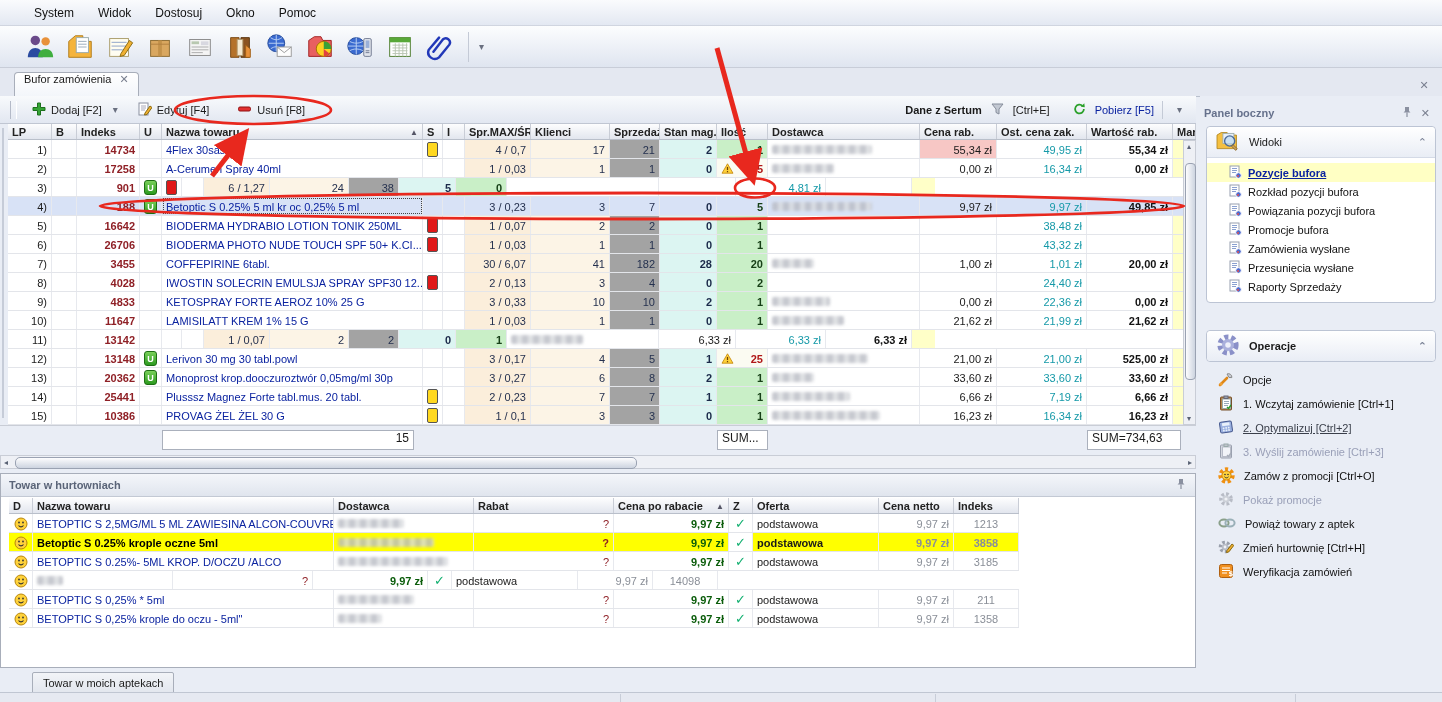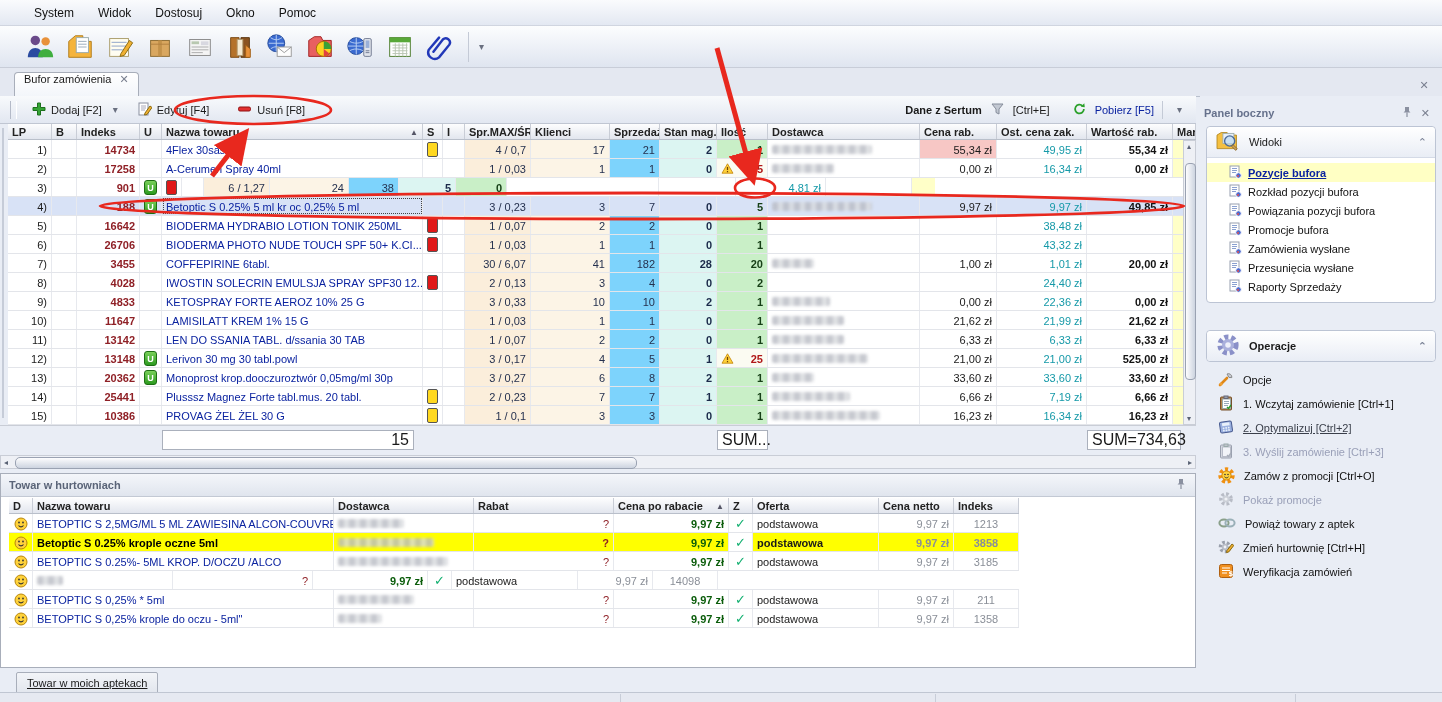--- a/index.html
+++ b/index.html
@@ -38,41 +38,41 @@
       display:flex;align-items:center;}
   .al{justify-content:flex-start;} .ar{justify-content:flex-end;} .ac{justify-content:center;}
   
   .c0{width:44px;} .c1{width:25px;} .c2{width:63px;} .c3{width:22px;} .c4{width:261px;}
   .c5{width:20px;} .c6{width:22px;} .c7{width:66px;} .c8{width:79px;} .c9{width:50px;}
   .c10{width:57px;} .c11{width:51px;} .c12{width:152px;} .c13{width:77px;} .c14{width:90px;}
   .c15{width:86px;} .c16{width:23px;}
   
   .trow:not(.thead) .c7{background:#fbeedb;}
   .trow:not(.thead) .c8{background:#fcf4e6;}
-  .trow:not(.thead) .c9{background:#7dd3fc;}
+  .trow:not(.thead) .c9{background:#a3a3a3;}
   .trow:not(.thead) .c10{background:#dcf5f2;font-weight:bold;color:#1b2a4a;}
   .trow:not(.thead) .c11{background:#c9efc7;font-weight:bold;color:#174017;}
   .trow:not(.thead) .c16{background:#ffffc8;border-right:none;}
   .trow:not(.thead) .c2{color:#8f2026;font-weight:bold;}
   .trow:not(.thead) .c4{color:#0b23a0;}
   .trow:not(.thead) .c7,.trow:not(.thead) .c8,.trow:not(.thead) .c9{color:#25314f;}
   .trow:not(.thead) .c14{color:#1599a8;}
   .trow:not(.thead) .c15{font-weight:bold;color:#131313;}
   .trow.sel .tc{background:#d8e2f6 !important;}
   .trow.sel .c4{outline:1px dotted #444;outline-offset:-2px;}
   .cell-pink{background:#f7c7c5 !important;}
   .cell-warn{background:#fbfbf2 !important;color:#b01818 !important;justify-content:space-between !important;}
   .ubadge{width:13px;height:13px;border-radius:3px;background:linear-gradient(#7ad05a,#2c9a1f);
           border:1px solid #1c6e12;color:#fff;font-size:9px;font-weight:bold;display:flex;align-items:center;justify-content:center;}
   .sq{width:11px;height:13px;border-radius:2px;border:1px solid #555;}
   .sq.yellow{background:#ffd820;} .sq.red{background:#e01818;}
   
   #tfoot{left:0;top:425px;width:1196px;height:30px;background:#e9edf5;border-top:1px solid #c9cdd6;}
   .fbox{position:absolute;top:4px;height:20px;background:#fff;border:1px solid #aab0bc;
-        box-sizing:border-box;display:flex;align-items:flex-start;padding:0 4px;font-size:16px;}
+        box-sizing:border-box;display:flex;align-items:flex-start;padding:0 4px;font-size:12px;}
   
   #hscroll{left:0;top:455px;width:1196px;height:14px;background:#eef0f5;border:1px solid #c9cdd6;box-sizing:border-box;}
   #hthumb{position:absolute;left:14px;top:1px;width:620px;height:10px;background:linear-gradient(#fdfdfe,#cdd4e0);
           border:1px solid #9aa2b2;border-radius:5px;}
   .scr-arr{position:absolute;color:#5a6274;font-size:8px;top:2px;}
   #vscroll{left:1183px;top:140px;width:13px;height:285px;background:#eef0f5;border:1px solid #c9cdd6;box-sizing:border-box;z-index:5;}
   #vthumb{position:absolute;left:1px;top:22px;width:9px;height:215px;background:linear-gradient(90deg,#fdfdfe,#cdd4e0);
           border:1px solid #9aa2b2;border-radius:4px;}
   
   #wpanel{left:0;top:473px;width:1196px;height:195px;background:#fff;border:1px solid #a8aeba;box-sizing:border-box;}
@@ -84,22 +84,22 @@
   .wrow .wc1{color:#0b23a0;}
   .wrow .wc3{color:#8f2026;}
   .wrow .wc4{color:#0a5c0a;font-weight:bold;}
   .wrow .wc7,.wrow .wc8{color:#8a8f98;}
   .wrow.hl .tc{background:#ffff00 !important;font-weight:bold;}
   .wrow.hl .wc1{color:#000;}
   .wrow.hl .wc5{background:#fff !important;}
   .checkmark{color:#12b070;font-weight:bold;font-size:13px;font-family:"DejaVu Sans",sans-serif;}
   .blurbar{height:9px;border-radius:2px;background:repeating-linear-gradient(90deg,#b9bcc4 0 6px,#d8dade 6px 11px);
            filter:blur(1.6px);opacity:.8;}
-  #btab{left:16px;top:672px;height:20px;background:linear-gradient(#f2f4f8,#e2e6ee);border:1px solid #a8aeba;
-        border-radius:2px 2px 0 0;display:flex;align-items:center;padding:0 10px;text-decoration:underline;}
+  #btab{left:32px;top:672px;height:20px;background:linear-gradient(#f2f4f8,#e2e6ee);border:1px solid #a8aeba;
+        border-radius:2px 2px 0 0;display:flex;align-items:center;padding:0 10px;}
   #statusbar{left:0;top:692px;width:1442px;height:10px;background:#e6e9f1;border-top:1px solid #c0c6d2;}
   .st-sep{position:absolute;top:1px;width:1px;height:9px;background:#c8cdd8;}
   
   #spanel{left:1200px;top:96px;width:242px;height:596px;background:#e9edf5;}
   #sp-title{position:absolute;left:4px;top:8px;width:232px;height:18px;display:flex;align-items:center;
             color:#66718c;font-weight:bold;}
   .sp-group{position:absolute;left:6px;width:228px;background:#fff;border:1px solid #bcc4d4;border-radius:4px;}
   .sp-ghead{height:30px;display:flex;align-items:center;gap:8px;padding:0 8px;
             background:linear-gradient(#ffffff,#e9edf5);border-bottom:1px solid #d4dae6;border-radius:4px 4px 0 0;}
   .sp-item{height:19px;display:flex;align-items:center;gap:6px;padding-left:22px;font-size:11px;color:#111;}
@@ -554,21 +554,20 @@
       <div class="tc c13 ar">21,62 zł</div>
       <div class="tc c14 ar">21,99 zł</div>
       <div class="tc c15 ar">21,62 zł</div>
       <div class="tc c16 al"></div>
     </div>
     <div class="trow">
       <div class="tc c0 ar">11)</div>
       <div class="tc c1 ac"></div>
       <div class="tc c2 ar">13142</div>
       <div class="tc c3 ac"></div>
-      <div class="tc c4 al">LEN DO SSANIA TABL. d/ssania 30 TAB</div>
       <div class="tc c5 ac"></div>
       <div class="tc c6 ac"></div>
       <div class="tc c7 ar">1 / 0,07</div>
       <div class="tc c8 ar">2</div>
       <div class="tc c9 ar">2</div>
       <div class="tc c10 ar">0</div>
       <div class="tc c11 ar">
         <span>1</span>
       </div>
       <div class="tc c12 al">

